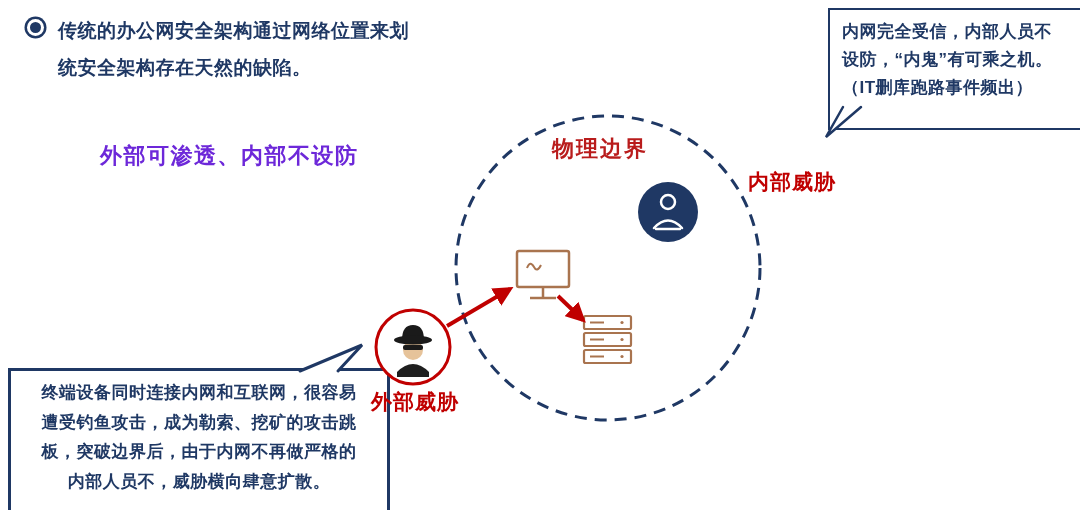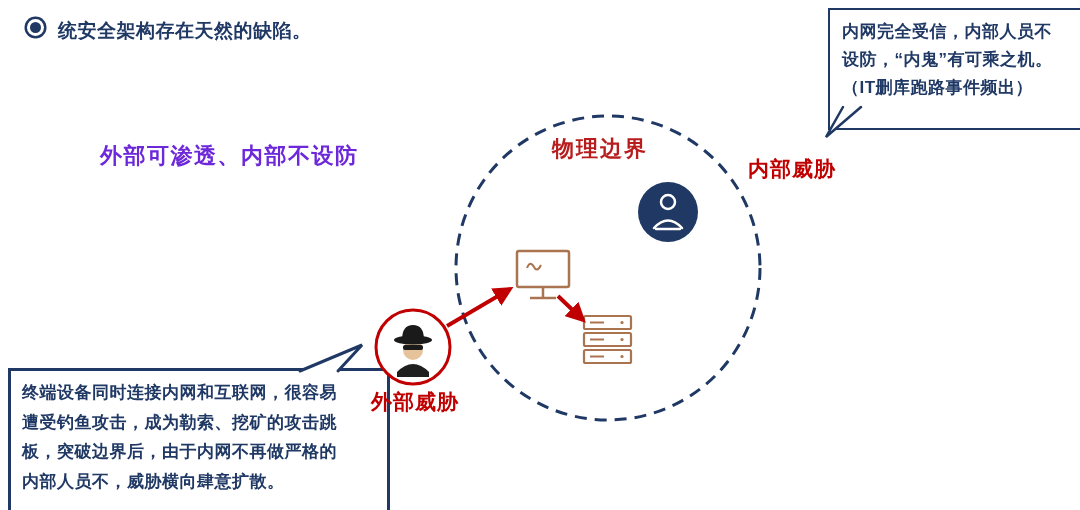--- a/index.html
+++ b/index.html
@@ -17,34 +17,35 @@
   .intro-line{font-size:19px;font-weight:bold;color:#1f3864;line-height:37px;letter-spacing:0.5px;}
   .intro-sub{
     position:absolute;left:100px;top:141px;z-index:3;
     font-size:22px;font-weight:bold;color:#6d28d9;letter-spacing:1.5px;
   }
   
   .callout{position:absolute;background:#ffffff;border:2.5px solid #1f3864;z-index:1;}
   .callout-tr{left:828px;top:8px;width:246px;height:102px;padding:8px 12px;}
   .callout-bl{left:8px;top:368px;width:354px;height:134px;padding:7px 11px;border-width:3px;}
   .callout-line{font-size:17px;font-weight:bold;color:#1f3864;line-height:28px;letter-spacing:0.5px;}
-  .callout-bl .callout-line{line-height:29.5px;}
+  .callout-bl .callout-line{line-height:29.5px;text-align:center;}
   
   .dlabel{position:absolute;z-index:3;font-weight:bold;white-space:nowrap;}
   .lbl-boundary{left:552px;top:134px;font-size:22px;color:#b91c1c;letter-spacing:2px;}
-  .lbl-internal{left:748px;top:155px;font-size:21px;color:#c00000;letter-spacing:1px;}
+  .lbl-internal{left:748px;top:168px;font-size:21px;color:#c00000;letter-spacing:1px;}
   .lbl-external{left:371px;top:388px;font-size:21px;color:#c00000;letter-spacing:1px;}
   
   .overlay{position:absolute;left:0;top:0;z-index:2;pointer-events:none;}
 </style>
 </head>
 <body>
 
 <span class="bullet"></span>
 <div class="intro">
+  <div class="intro-line">传统的办公网安全架构通过网络位置来划</div>
   <div class="intro-line">统安全架构存在天然的缺陷。</div>
 </div>
 <div class="intro-sub">外部可渗透、内部不设防</div>
 
 <div class="callout callout-tr">
   <div class="callout-line">内网完全受信，内部人员不</div>
   <div class="callout-line">设防，“内鬼”有可乘之机。</div>
   <div class="callout-line">（IT删库跑路事件频出）</div>
 </div>
 

